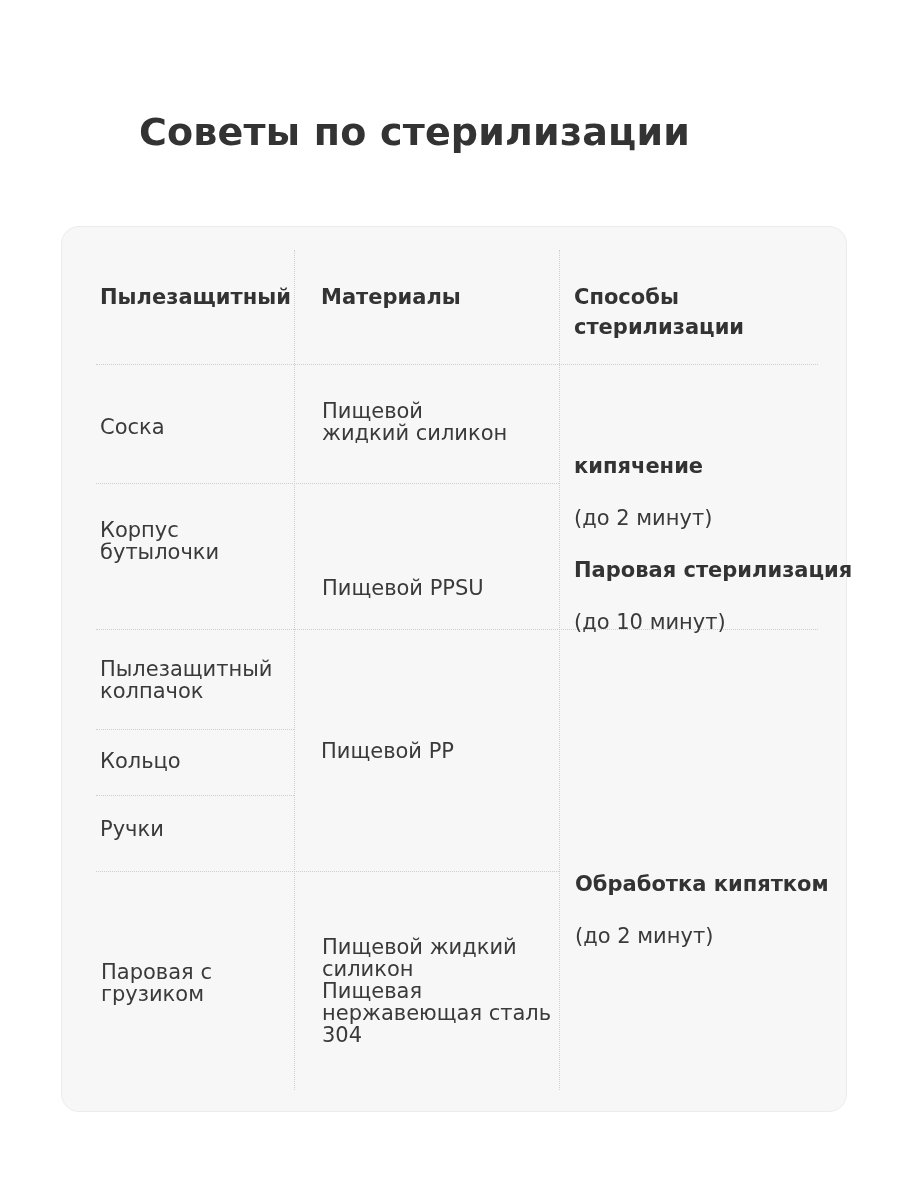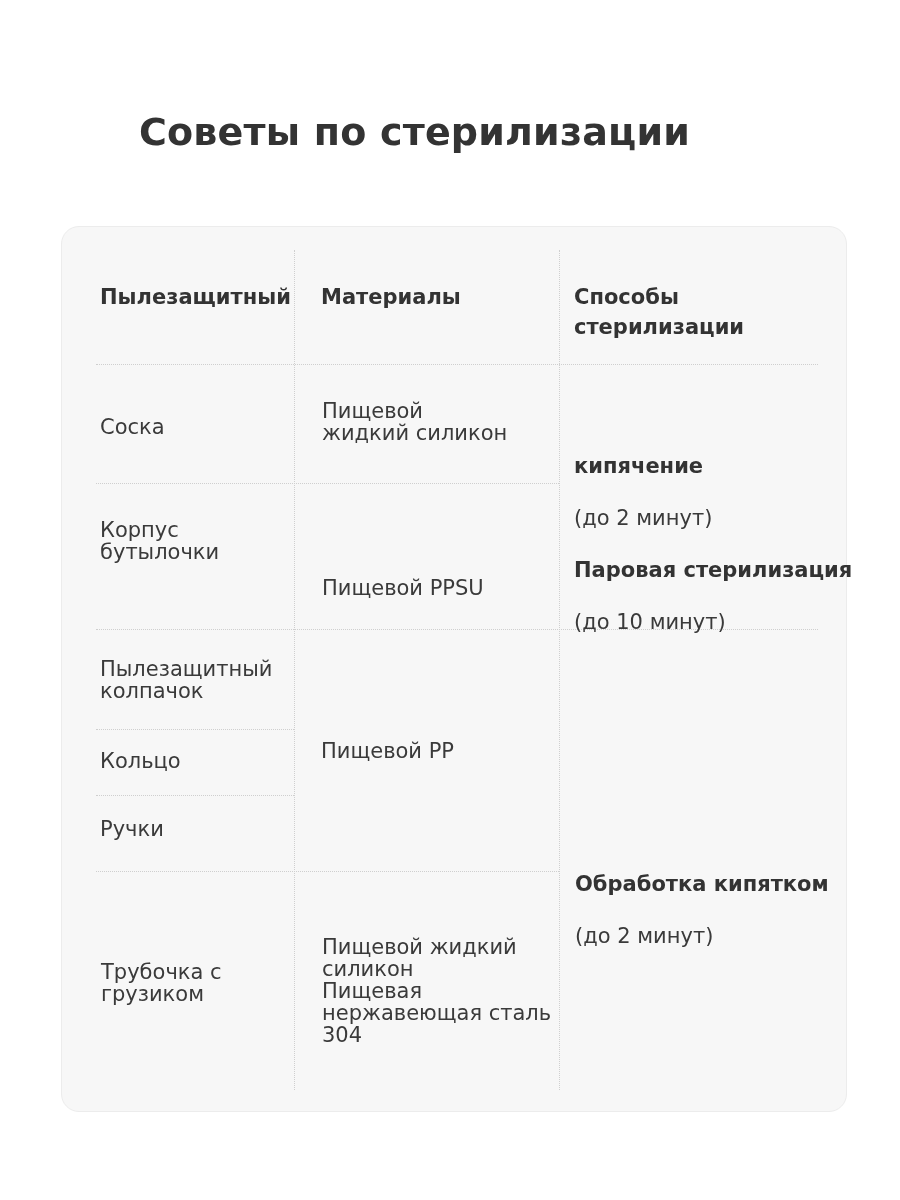--- a/index.html
+++ b/index.html
@@ -38,21 +38,21 @@
 <div class="cell hdr" style="left:574px; top:282px;">Способы
 стерилизации</div>
 
 <div class="cell" style="left:100px; top:416px;">Соска</div>
 <div class="cell" style="left:100px; top:519px;">Корпус
 бутылочки</div>
 <div class="cell" style="left:100px; top:658px;">Пылезащитный
 колпачок</div>
 <div class="cell" style="left:100px; top:750px;">Кольцо</div>
 <div class="cell" style="left:100px; top:818px;">Ручки</div>
-<div class="cell" style="left:101px; top:961px;">Трубочка с
+<div class="cell" style="left:101px; top:961px;">Паровая с
 грузиком</div>
 
 <div class="cell" style="left:322px; top:400px;">Пищевой
 жидкий силикон</div>
 <div class="cell" style="left:322px; top:547px;margin-top:30px;">Пищевой PPSU</div>
 <div class="cell" style="left:321px; top:740px;">Пищевой PP</div>
 <div class="cell" style="left:322px; top:936px;">Пищевой жидкий
 силикон
 Пищевая
 нержавеющая сталь

